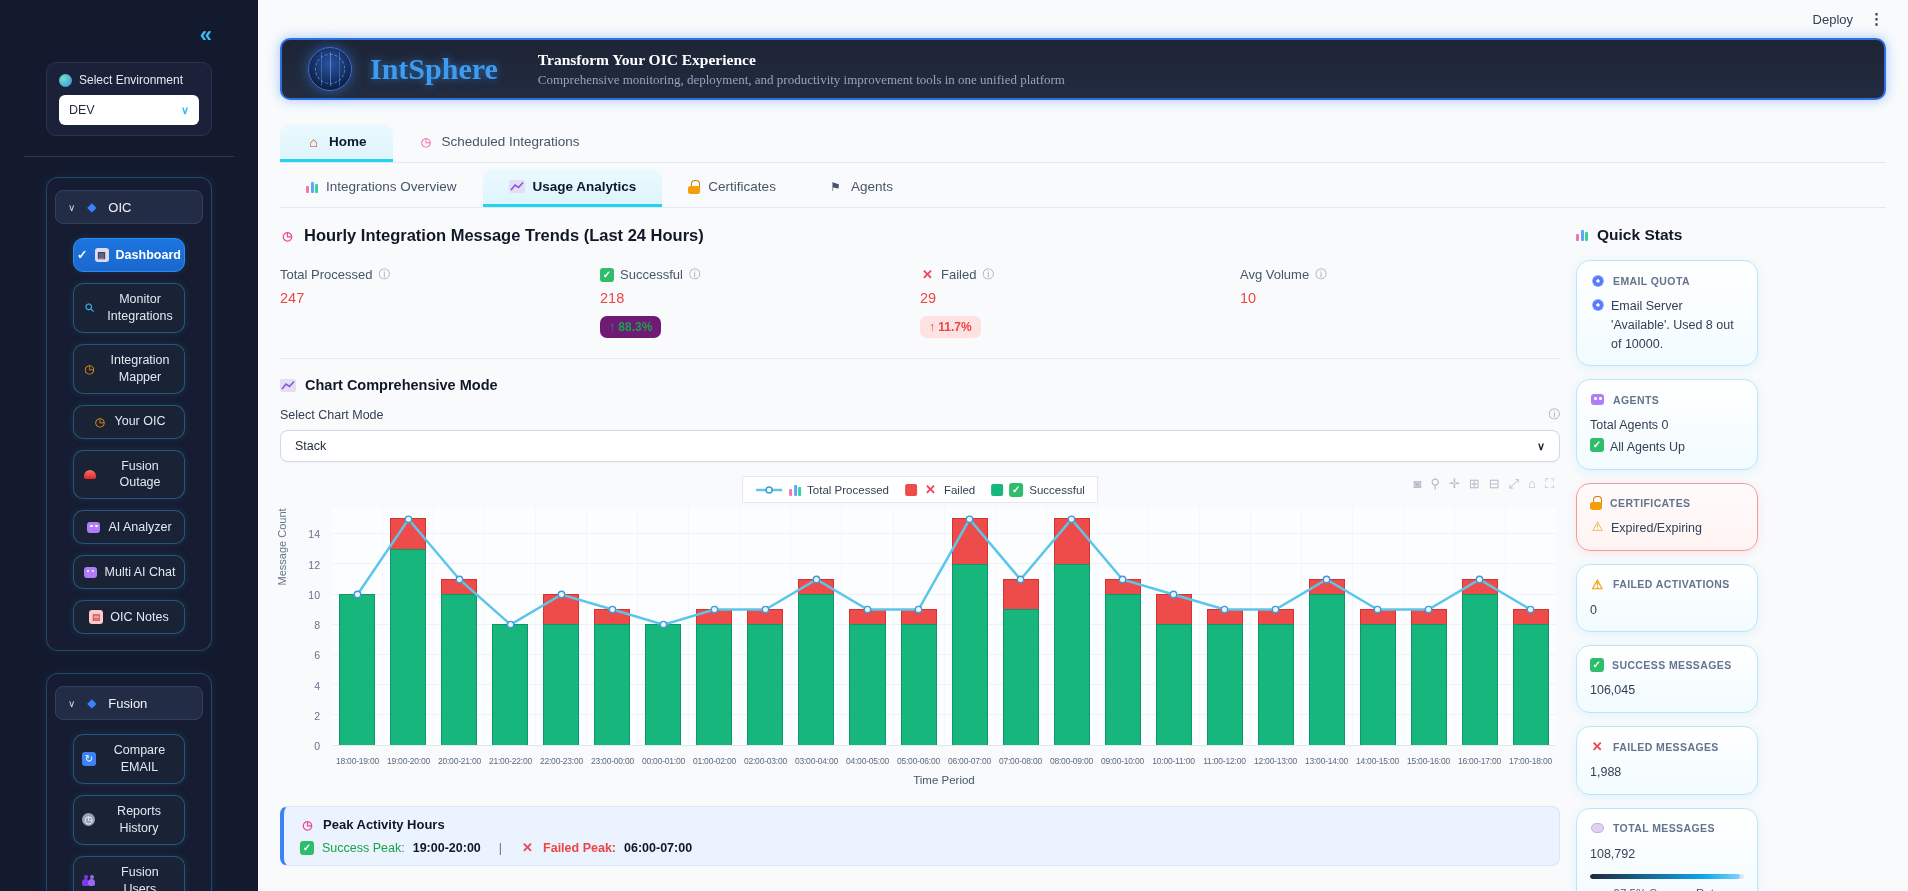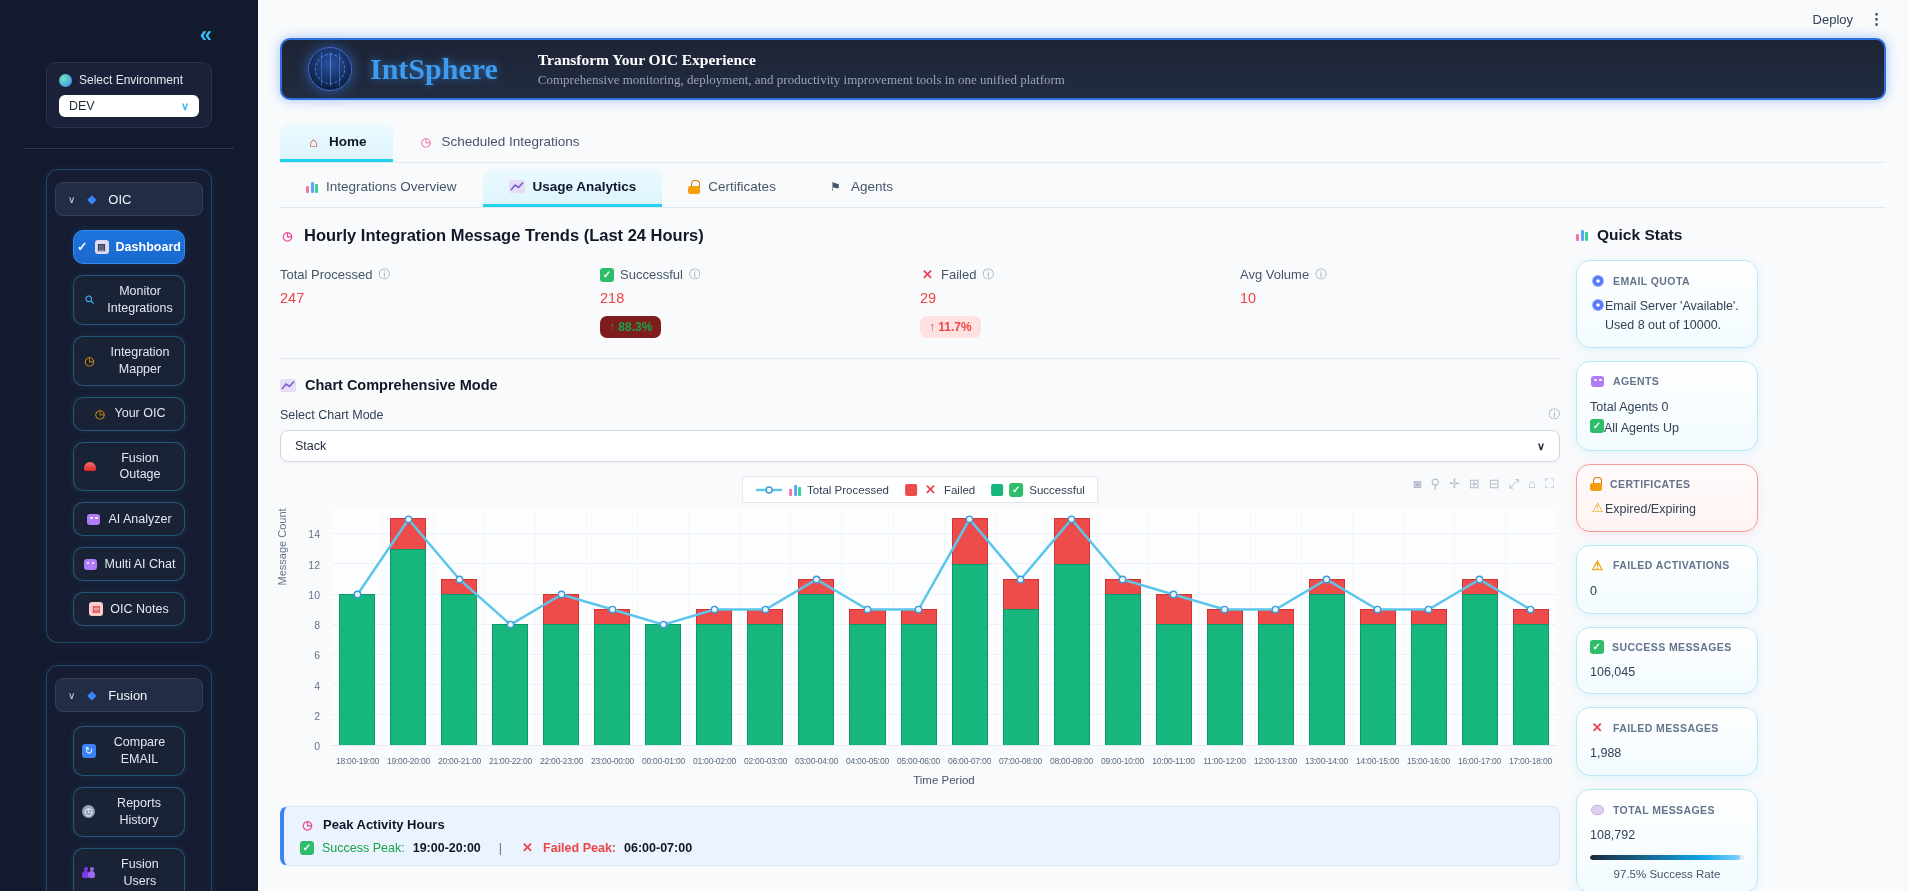--- a/index.html
+++ b/index.html
@@ -4,21 +4,21 @@
 <style>
   *{box-sizing:border-box;margin:0;padding:0}
   html,body{width:1908px;height:891px;overflow:hidden}
   body{font-family:"Liberation Sans",sans-serif;background:#f8fafc;color:#1e293b;display:flex}
 
   
   #sidebar{width:258px;flex:none;height:891px;background:#141a2e;overflow:hidden;position:relative;padding:14px 0 0 0}
   .collapse{position:absolute;top:22px;right:46px;color:#38bdf8;font-size:22px;font-weight:700;cursor:pointer}
   .env-card{margin:48px 46px 0 46px;background:#1a2138;border:1px solid #2a3350;border-radius:10px;padding:10px 12px}
   .env-label{display:flex;align-items:center;gap:7px;color:#e2e8f0;font-size:12px;margin-bottom:8px}
-  .env-select{background:#fff;border-radius:6px;height:22px;display:flex;align-items:center;justify-content:space-between;padding:0 10px;font-size:12.5px;color:#1e293b;cursor:pointer}
+  .env-select{background:#fff;border-radius:6px;height:30px;display:flex;align-items:center;justify-content:space-between;padding:0 10px;font-size:12.5px;color:#1e293b;cursor:pointer}
   .env-select .chev{color:#38bdf8;font-size:11px;font-weight:700}
   .side-divider{border-top:1px solid rgba(148,163,184,.22);margin:20px 24px}
   .group{margin:0 46px 22px 46px;border:1px solid rgba(56,189,248,.28);border-radius:12px;background:rgba(26,33,56,.4);padding:12px 0 16px 0;box-shadow:0 0 10px rgba(56,189,248,.08)}
   .group-head{margin:0 8px 14px 8px;background:#232c45;border:1px solid #32405f;border-radius:8px;height:34px;display:flex;align-items:center;gap:9px;padding:0 12px;cursor:pointer}
   .group-head .chev{color:#cbd5e1;font-size:10px}
   .group-label{color:#f1f5f9;font-size:13px;font-weight:400}
   .group-items{display:flex;flex-direction:column;gap:11px;padding:0 26px}
   .side-item{border:1px solid rgba(56,189,248,.35);background:#1a2336;border-radius:10px;min-height:34px;display:flex;align-items:center;justify-content:center;gap:7px;padding:7px 8px;color:#e2e8f0;font-size:12.5px;text-align:center;cursor:pointer;box-shadow:0 0 8px rgba(56,189,248,.12);line-height:1.35}
   .side-item.active{background:linear-gradient(180deg,#1d74dd,#1a68cf);border-color:#2f8df1;font-weight:700;color:#fff}
 
@@ -80,21 +80,21 @@
   .content-row{display:flex;gap:16px;margin-top:18px;flex:1;min-height:0}
   .left-col{width:1280px;flex:none}
   .right-col{width:182px;flex:none}
 
   .sec-title{display:flex;align-items:center;gap:9px;font-size:16.5px;font-weight:700;color:#111827}
   .stats{display:flex;margin-top:22px}
   .stat{width:323px}
   .stat-label{display:flex;align-items:center;gap:6px;font-size:13px;color:#475569}
   .stat-value{font-size:14.5px;color:#ef4444;margin-top:8px}
   .badge{display:inline-flex;align-items:center;gap:3px;font-size:12px;font-weight:600;border-radius:7px;padding:4px 9px;margin-top:10px}
-  .badge.success{background:#7f1d1d;color:#16a34a}
+  .badge.success{background:#701a75;color:#16a34a}
   .badge.danger{background:#fee2e2;color:#ef4444}
   .divider{border-top:1px solid #e5eaf1;margin:20px 0 18px 0}
 
   .mode-title{display:flex;align-items:center;gap:9px;font-size:14.5px;font-weight:700;color:#111827}
   .mode-label-row{display:flex;justify-content:space-between;align-items:center;margin-top:14px}
   .mode-label{font-size:12.5px;color:#334155}
   .select-box{margin-top:8px;height:32px;background:#fff;border:1px solid #cfd8e3;border-radius:8px;display:flex;align-items:center;justify-content:space-between;padding:0 14px;font-size:12.5px;color:#1e293b;cursor:pointer;box-shadow:0 1px 2px rgba(15,23,42,.04)}
   .select-box .chev{font-size:11px;color:#1e293b;font-weight:700}
 
   
@@ -127,21 +127,21 @@
   .peak-line .lab-s{color:#16a34a;font-weight:400}
   .peak-line .lab-f{color:#ef4444;font-weight:600}
   .peak-line b{color:#0f172a}
   .peak-sep{color:#64748b;margin:0 10px}
 
   
   .qs-title{display:flex;align-items:center;gap:9px;font-size:15.5px;font-weight:700;color:#111827;margin-bottom:16px}
   .qs-card{border:1.5px solid #b9e7f6;border-radius:14px;background:linear-gradient(180deg,#ffffff,#f2fbff);box-shadow:0 2px 8px rgba(56,189,248,.12);padding:12px 13px;margin-bottom:13px}
   .qs-card.alert{border-color:#f89a9a;background:linear-gradient(180deg,#fffafa,#fff4f4);box-shadow:0 2px 8px rgba(248,113,113,.15)}
   .qs-label{display:flex;align-items:center;gap:8px;font-size:10.5px;letter-spacing:.4px;color:#64748b;font-weight:600;margin-bottom:9px}
-  .qs-row{display:flex;align-items:flex-start;gap:0;font-size:12.5px;color:#334155;line-height:1.5;margin-top:3px}
+  .qs-row{display:flex;align-items:flex-start;gap:6px;font-size:12.5px;color:#334155;line-height:1.5;margin-top:3px}
   .qs-progress{height:5px;border-radius:3px;background:#e2e8f0;margin-top:10px;overflow:hidden}
   .qs-progress i{display:block;height:100%;border-radius:3px;background:linear-gradient(90deg,#1e293b,#0ea5e9 75%,#7dd3fc)}
   .qs-rate{text-align:center;font-size:11.5px;color:#475569;margin-top:8px}
 </style>
 </head>
 <body>
 
 <div id="sidebar">
   <span class="collapse">«</span>
   <div class="env-card">

